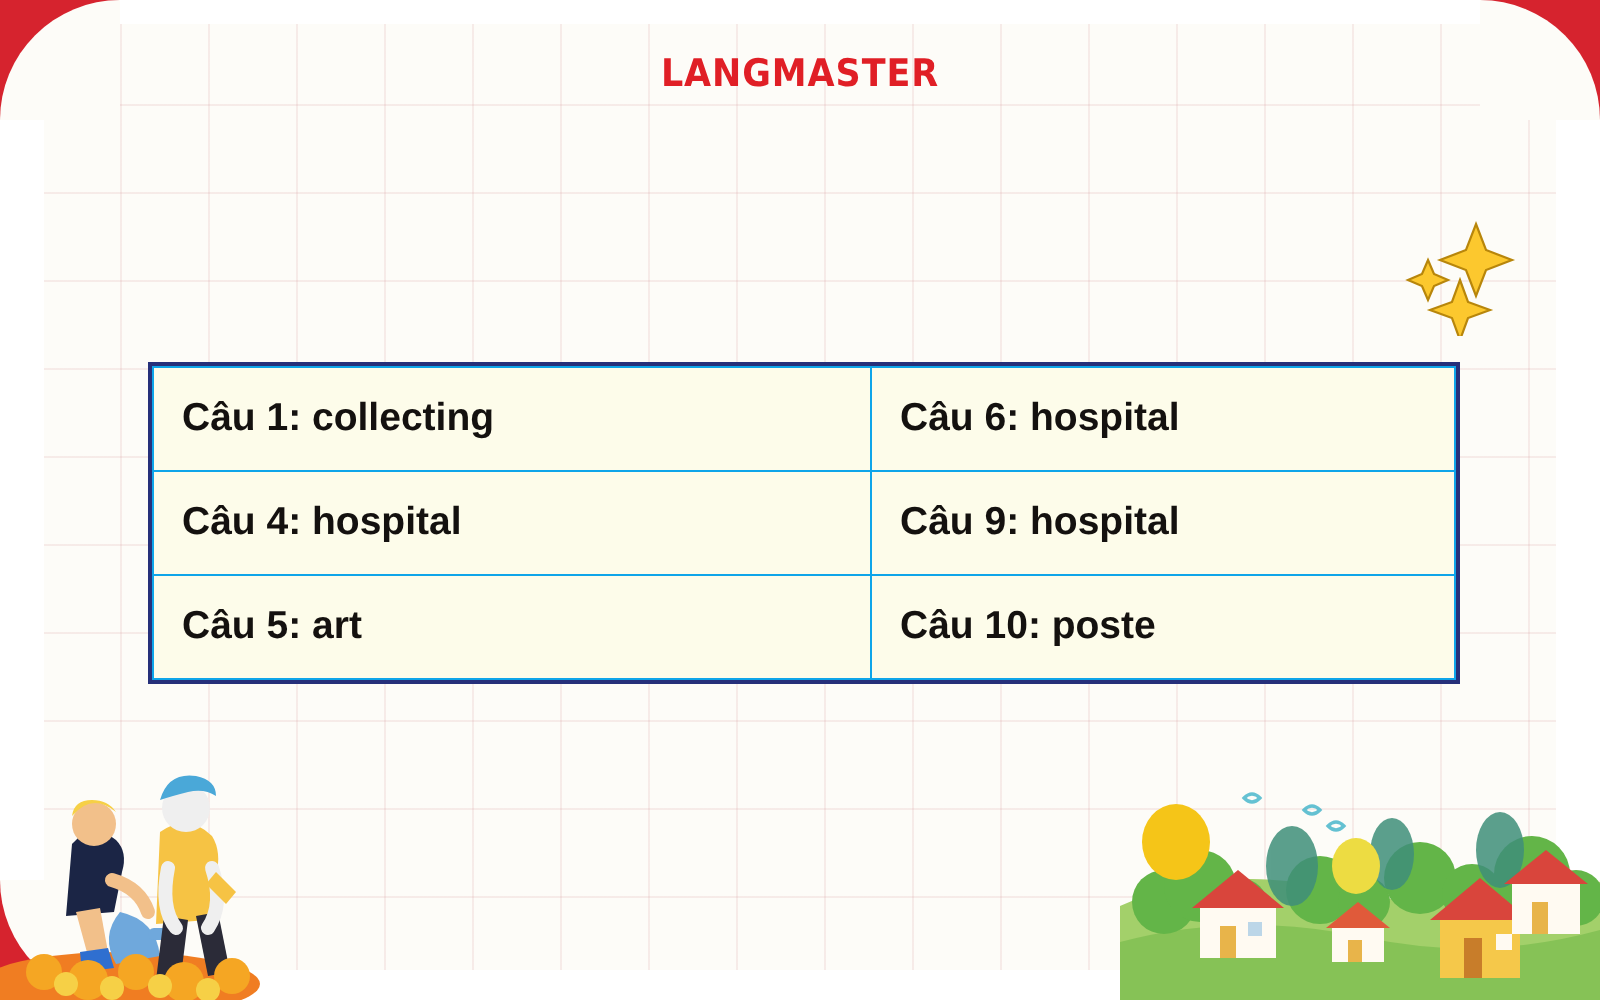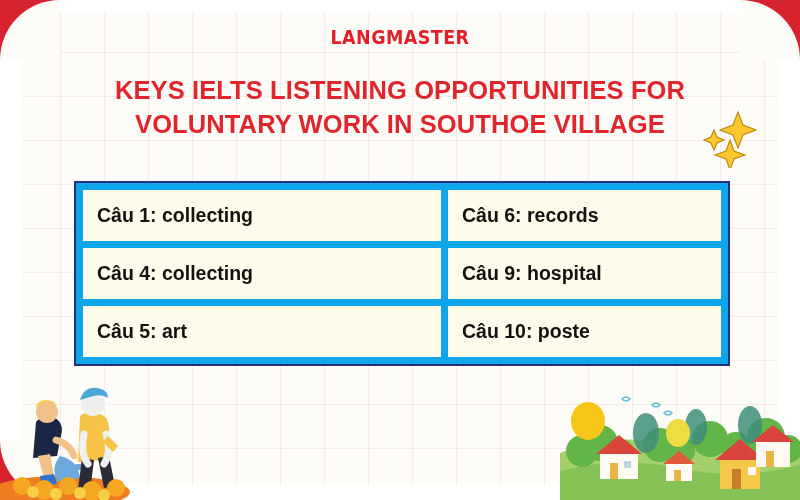--- a/index.html
+++ b/index.html
@@ -33,21 +33,21 @@
   .title{position:absolute;left:60px;right:60px;top:74px;text-align:center;
          color:#e0262c;font-weight:700;font-size:25.5px;line-height:1.33;
          letter-spacing:.1px;}
   .title .l2{display:block;}
 
   
   .table{position:absolute;left:74px;top:181px;width:652px;
          border:2px solid #26307a;border-collapse:collapse;
          background:#fdfcea;z-index:5;}
   .table table{border-collapse:collapse;width:100%;table-layout:fixed;}
-  .table td{border:7px solid #0ea5e9;height:51px;padding:0 14px;
+  .table td{border:1px solid #0ea5e9;height:51px;padding:0 14px;
             background:#fdfcea;font-size:19.5px;font-weight:700;color:#14110f;
             white-space:nowrap;}
   .table td.left{width:330px;}
 
   
   .sparkles{position:absolute;left:700px;top:108px;width:70px;height:60px;z-index:4;}
 
   
   .volunteers{position:absolute;left:0;bottom:0;width:150px;height:140px;z-index:6;}
   
@@ -70,40 +70,36 @@
     </div>
   <div class="corner c-bl">
       <i></i>
     </div>
   <div class="corner c-br">
       <i></i>
     </div>
 
   <div class="logo">LANGMASTER</div>
 
-  <div class="title">
-    <span class="l1">KEYS IELTS LISTENING OPPORTUNITIES FOR</span>
-    <span class="l2">VOLUNTARY WORK IN SOUTHOE VILLAGE</span>
-  </div>
 
   <svg class="sparkles" viewBox="0 0 70 60">
     <path d="M38 4 L43 17 L56 22 L43 27 L38 40 L33 27 L20 22 L33 17 Z" fill="#fcc82e" stroke="#b8860b" stroke-width="1.1"></path>
     <path d="M14 22 L17 29 L24 32 L17 35 L14 42 L11 35 L4 32 L11 29 Z" fill="#fcc82e" stroke="#b8860b" stroke-width="1.1"></path>
     <path d="M30 32 L34 43 L45 47 L34 51 L30 62 L26 51 L15 47 L26 43 Z" fill="#fcc82e" stroke="#b8860b" stroke-width="1.1"></path>
   </svg>
 
   <div class="table">
     <table>
       <tbody>
         <tr>
           <td class="left">Câu 1: collecting</td>
-          <td>Câu 6: records</td>
+          <td>Câu 6: hospital</td>
         </tr>
         <tr>
-          <td class="left">Câu 4: collecting</td>
+          <td class="left">Câu 4: hospital</td>
           <td>Câu 9: hospital</td>
         </tr>
         <tr>
           <td class="left">Câu 5: art</td>
           <td>Câu 10: poste</td>
         </tr>
       </tbody>
     </table>
   </div>
 

